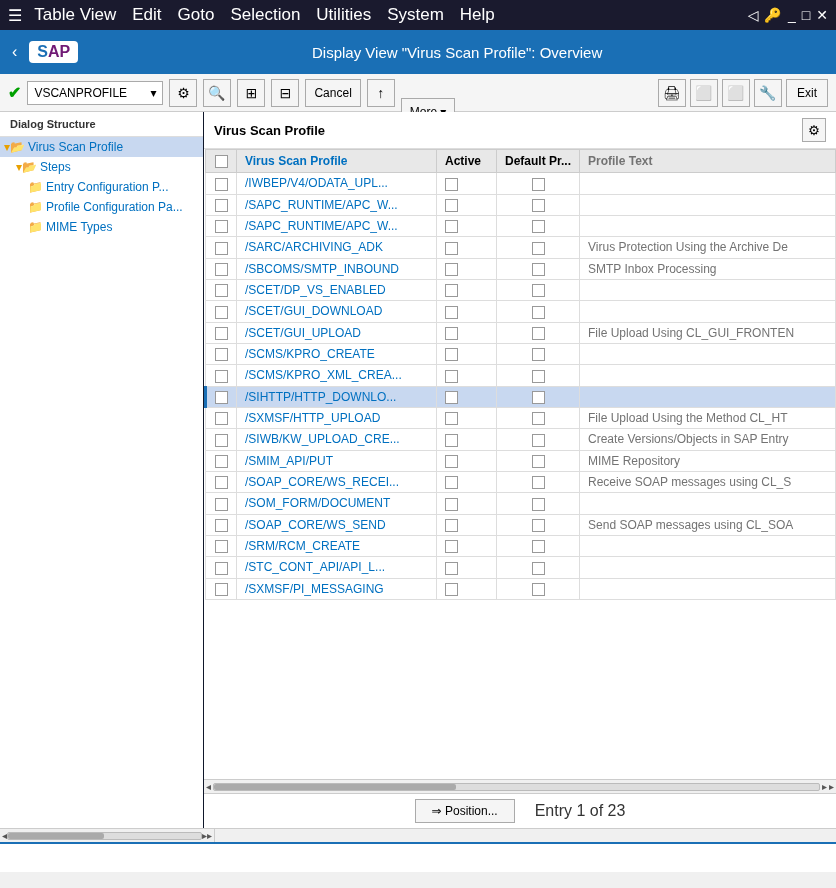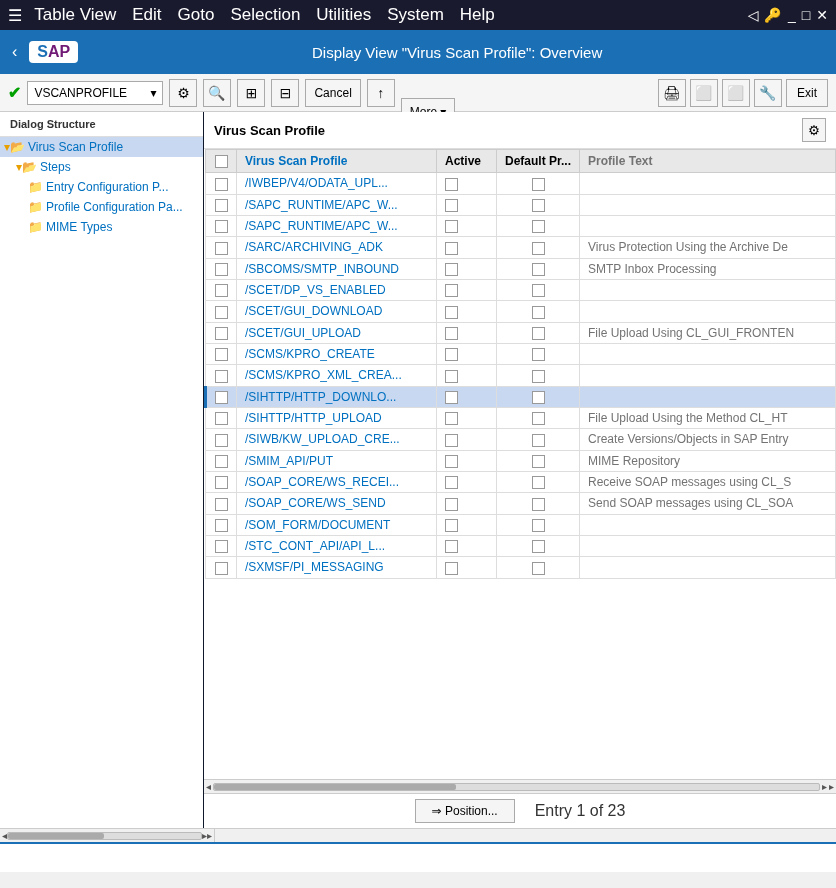--- a/index.html
+++ b/index.html
@@ -448,21 +448,21 @@
               </tr>
               <tr class="selected-row" style="border-left: 3px solid rgb(26, 111, 181);">
                 <td class="checkbox-cell"><div class="cb"></div></td>
                 <td class="col-profile">/SIHTTP/HTTP_DOWNLO...</td>
                 <td class="col-active"><div class="cb" style="display: inline-block;"></div></td>
                 <td class="col-default"><div class="cb" style="display: inline-block;"></div></td>
                 <td class="col-text"></td>
               </tr>
               <tr>
                 <td class="checkbox-cell"><div class="cb"></div></td>
-                <td class="col-profile">/SIHTTP/HTTP_UPLOAD</td>
+                <td class="col-profile">/SXMSF/HTTP_UPLOAD</td>
                 <td class="col-active"><div class="cb" style="display: inline-block;"></div></td>
                 <td class="col-default"><div class="cb" style="display: inline-block;"></div></td>
                 <td class="col-text">File Upload Using the Method CL_HT</td>
               </tr>
               <tr>
                 <td class="checkbox-cell"><div class="cb"></div></td>
                 <td class="col-profile">/SIWB/KW_UPLOAD_CRE...</td>
                 <td class="col-active"><div class="cb" style="display: inline-block;"></div></td>
                 <td class="col-default"><div class="cb" style="display: inline-block;"></div></td>
                 <td class="col-text">Create Versions/Objects in SAP Entry</td>
@@ -476,28 +476,35 @@
               </tr>
               <tr>
                 <td class="checkbox-cell"><div class="cb"></div></td>
                 <td class="col-profile">/SOAP_CORE/WS_RECEI...</td>
                 <td class="col-active"><div class="cb" style="display: inline-block;"></div></td>
                 <td class="col-default"><div class="cb" style="display: inline-block;"></div></td>
                 <td class="col-text">Receive SOAP messages using CL_S</td>
               </tr>
               <tr>
                 <td class="checkbox-cell"><div class="cb"></div></td>
+                <td class="col-profile">/SOM_FORM/DOCUMENT</td>
+                <td class="col-active"><div class="cb" style="display: inline-block;"></div></td>
+                <td class="col-default"><div class="cb" style="display: inline-block;"></div></td>
+                <td class="col-text"></td>
+              </tr>
+              <tr>
+                <td class="checkbox-cell"><div class="cb"></div></td>
                 <td class="col-profile">/SOAP_CORE/WS_SEND</td>
                 <td class="col-active"><div class="cb" style="display: inline-block;"></div></td>
                 <td class="col-default"><div class="cb" style="display: inline-block;"></div></td>
                 <td class="col-text">Send SOAP messages using CL_SOA</td>
               </tr>
               <tr>
                 <td class="checkbox-cell"><div class="cb"></div></td>
-                <td class="col-profile">/SOM_FORM/DOCUMENT</td>
+                <td class="col-profile">/SRM/RCM_CREATE</td>
                 <td class="col-active"><div class="cb" style="display: inline-block;"></div></td>
                 <td class="col-default"><div class="cb" style="display: inline-block;"></div></td>
                 <td class="col-text"></td>
               </tr>
               <tr>
                 <td class="checkbox-cell"><div class="cb"></div></td>
                 <td class="col-profile">/STC_CONT_API/API_L...</td>
                 <td class="col-active"><div class="cb" style="display: inline-block;"></div></td>
                 <td class="col-default"><div class="cb" style="display: inline-block;"></div></td>
                 <td class="col-text"></td>

